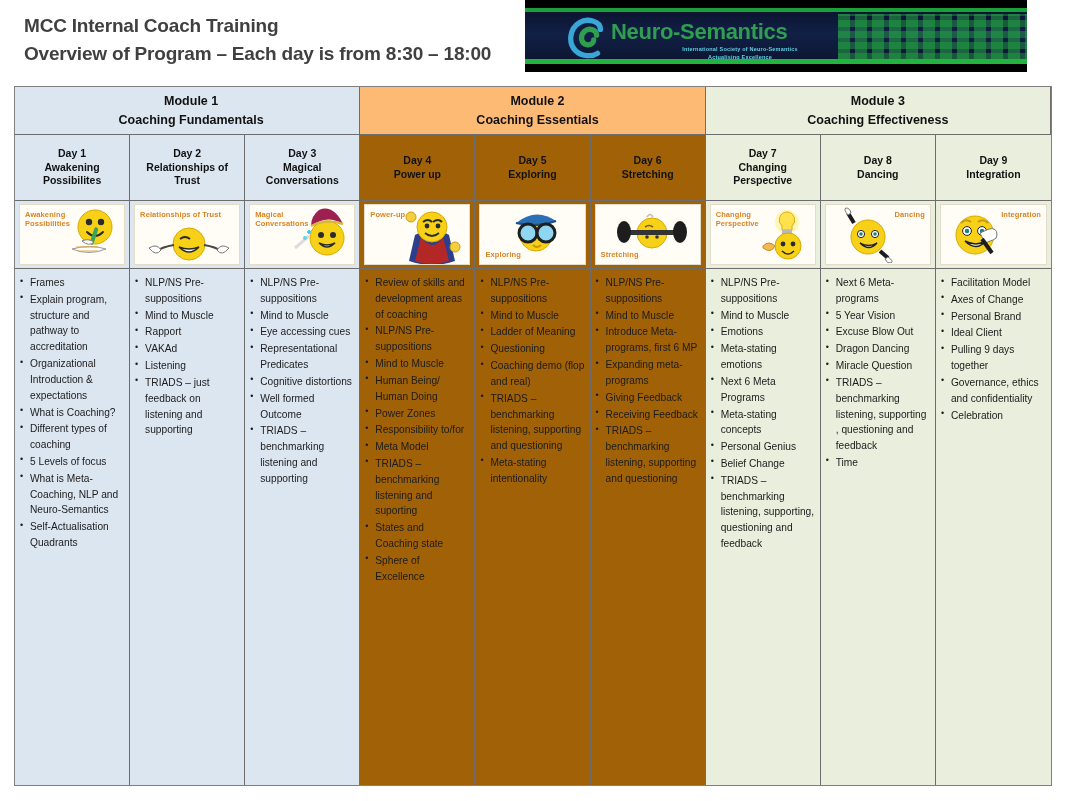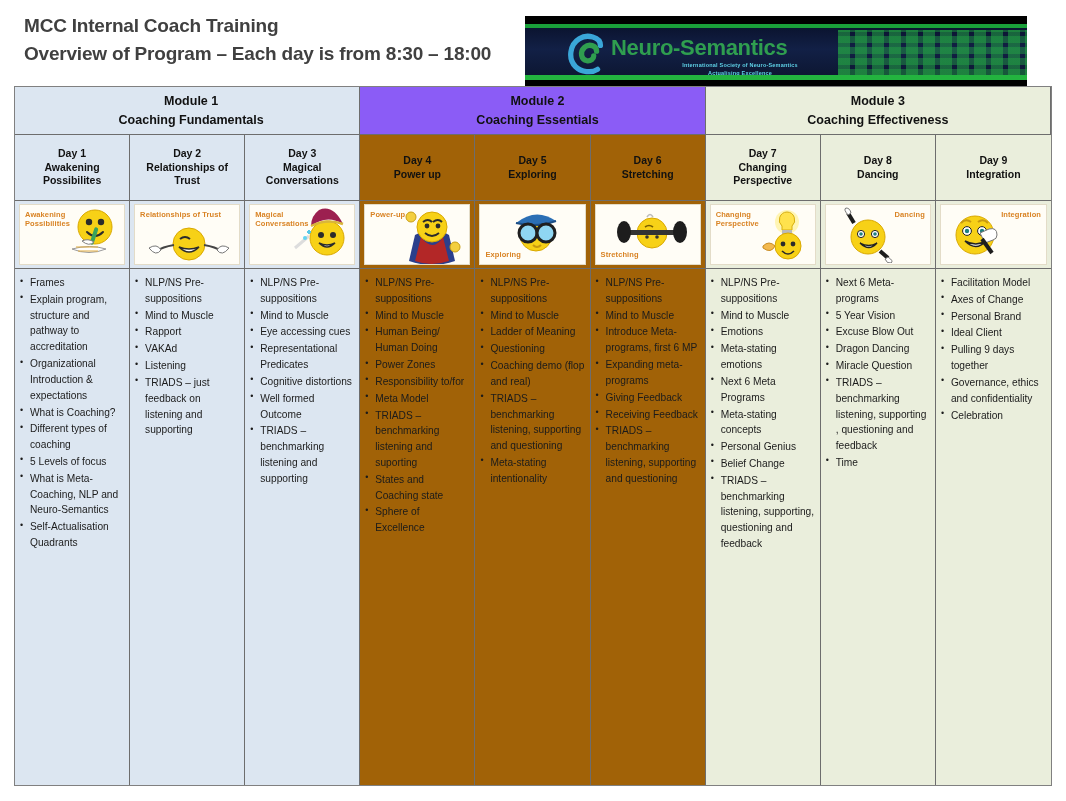--- a/index.html
+++ b/index.html
@@ -15,21 +15,21 @@
   .header{position:absolute;left:0;top:0;width:1066px;height:80px;}
   .title-block{
     position:absolute;left:24px;top:12px;width:500px;
     font-size:19px;font-weight:bold;color:#404040;line-height:1.45;
     letter-spacing:-0.2px;
   }
   .title-line{white-space:nowrap;}
 
   
   .logo-banner{
-    position:absolute;left:525px;top:16px;width:502px;height:72px;
+    position:absolute;left:525px;top:0px;width:502px;height:72px;
     background:#000000;overflow:hidden;
   }
   .logo-inner{
     position:absolute;left:0;top:8px;width:525px;height:56px;
     background:linear-gradient(180deg,#0b1430 0%,#122046 45%,#0d1733 100%);
     border-top:4px solid #1aa03a;border-bottom:5px solid #23b43f;
     box-sizing:border-box;
     overflow:hidden;
   }
   .grid-blocks{
@@ -68,21 +68,21 @@
     grid-row:1;
     display:flex;align-items:center;justify-content:center;
     text-align:center;
     font-size:12.5px;font-weight:bold;color:#111;line-height:1.45;
     border-right:1px solid #6d6d6d;
     border-bottom:1px solid #6d6d6d;
     box-sizing:border-box;
   }
   .mod-head:last-of-type{border-right:none;}
   .m1{grid-column:1 / span 3;background:#dce6f1;padding-left:8px;}
-  .m2{grid-column:4 / span 3;background:#8b5cf6;padding-left:10px;}
+  .m2{grid-column:4 / span 3;background:#fdba74;padding-left:10px;}
   .m3{grid-column:7 / span 3;background:#eaeedc;}
 
   .day-head{
     grid-row:2;
     display:flex;align-items:center;justify-content:center;
     text-align:center;padding:2px 3px;
     font-size:10.5px;font-weight:bold;color:#111;line-height:1.32;
     border-right:1px solid #6d6d6d;border-bottom:1px solid #6d6d6d;
     box-sizing:border-box;
   }
@@ -447,20 +447,21 @@
         <li>Eye accessing cues</li>
         <li>Representational Predicates</li>
         <li>Cognitive distortions</li>
         <li>Well formed Outcome</li>
         <li>TRIADS – benchmarking listening and supporting</li>
       </ul>
     </div>
 
     <div class="list-cell c-pink">
       <ul class="items">
+        <li>Review of skills and development areas of coaching</li>
         <li>NLP/NS Pre-suppositions</li>
         <li>Mind to Muscle</li>
         <li>Human Being/ Human Doing</li>
         <li>Power Zones</li>
         <li>Responsibility to/for</li>
         <li>Meta Model</li>
         <li>TRIADS – benchmarking listening and suporting</li>
         <li>States and Coaching state</li>
         <li>Sphere of Excellence</li>
       </ul>

